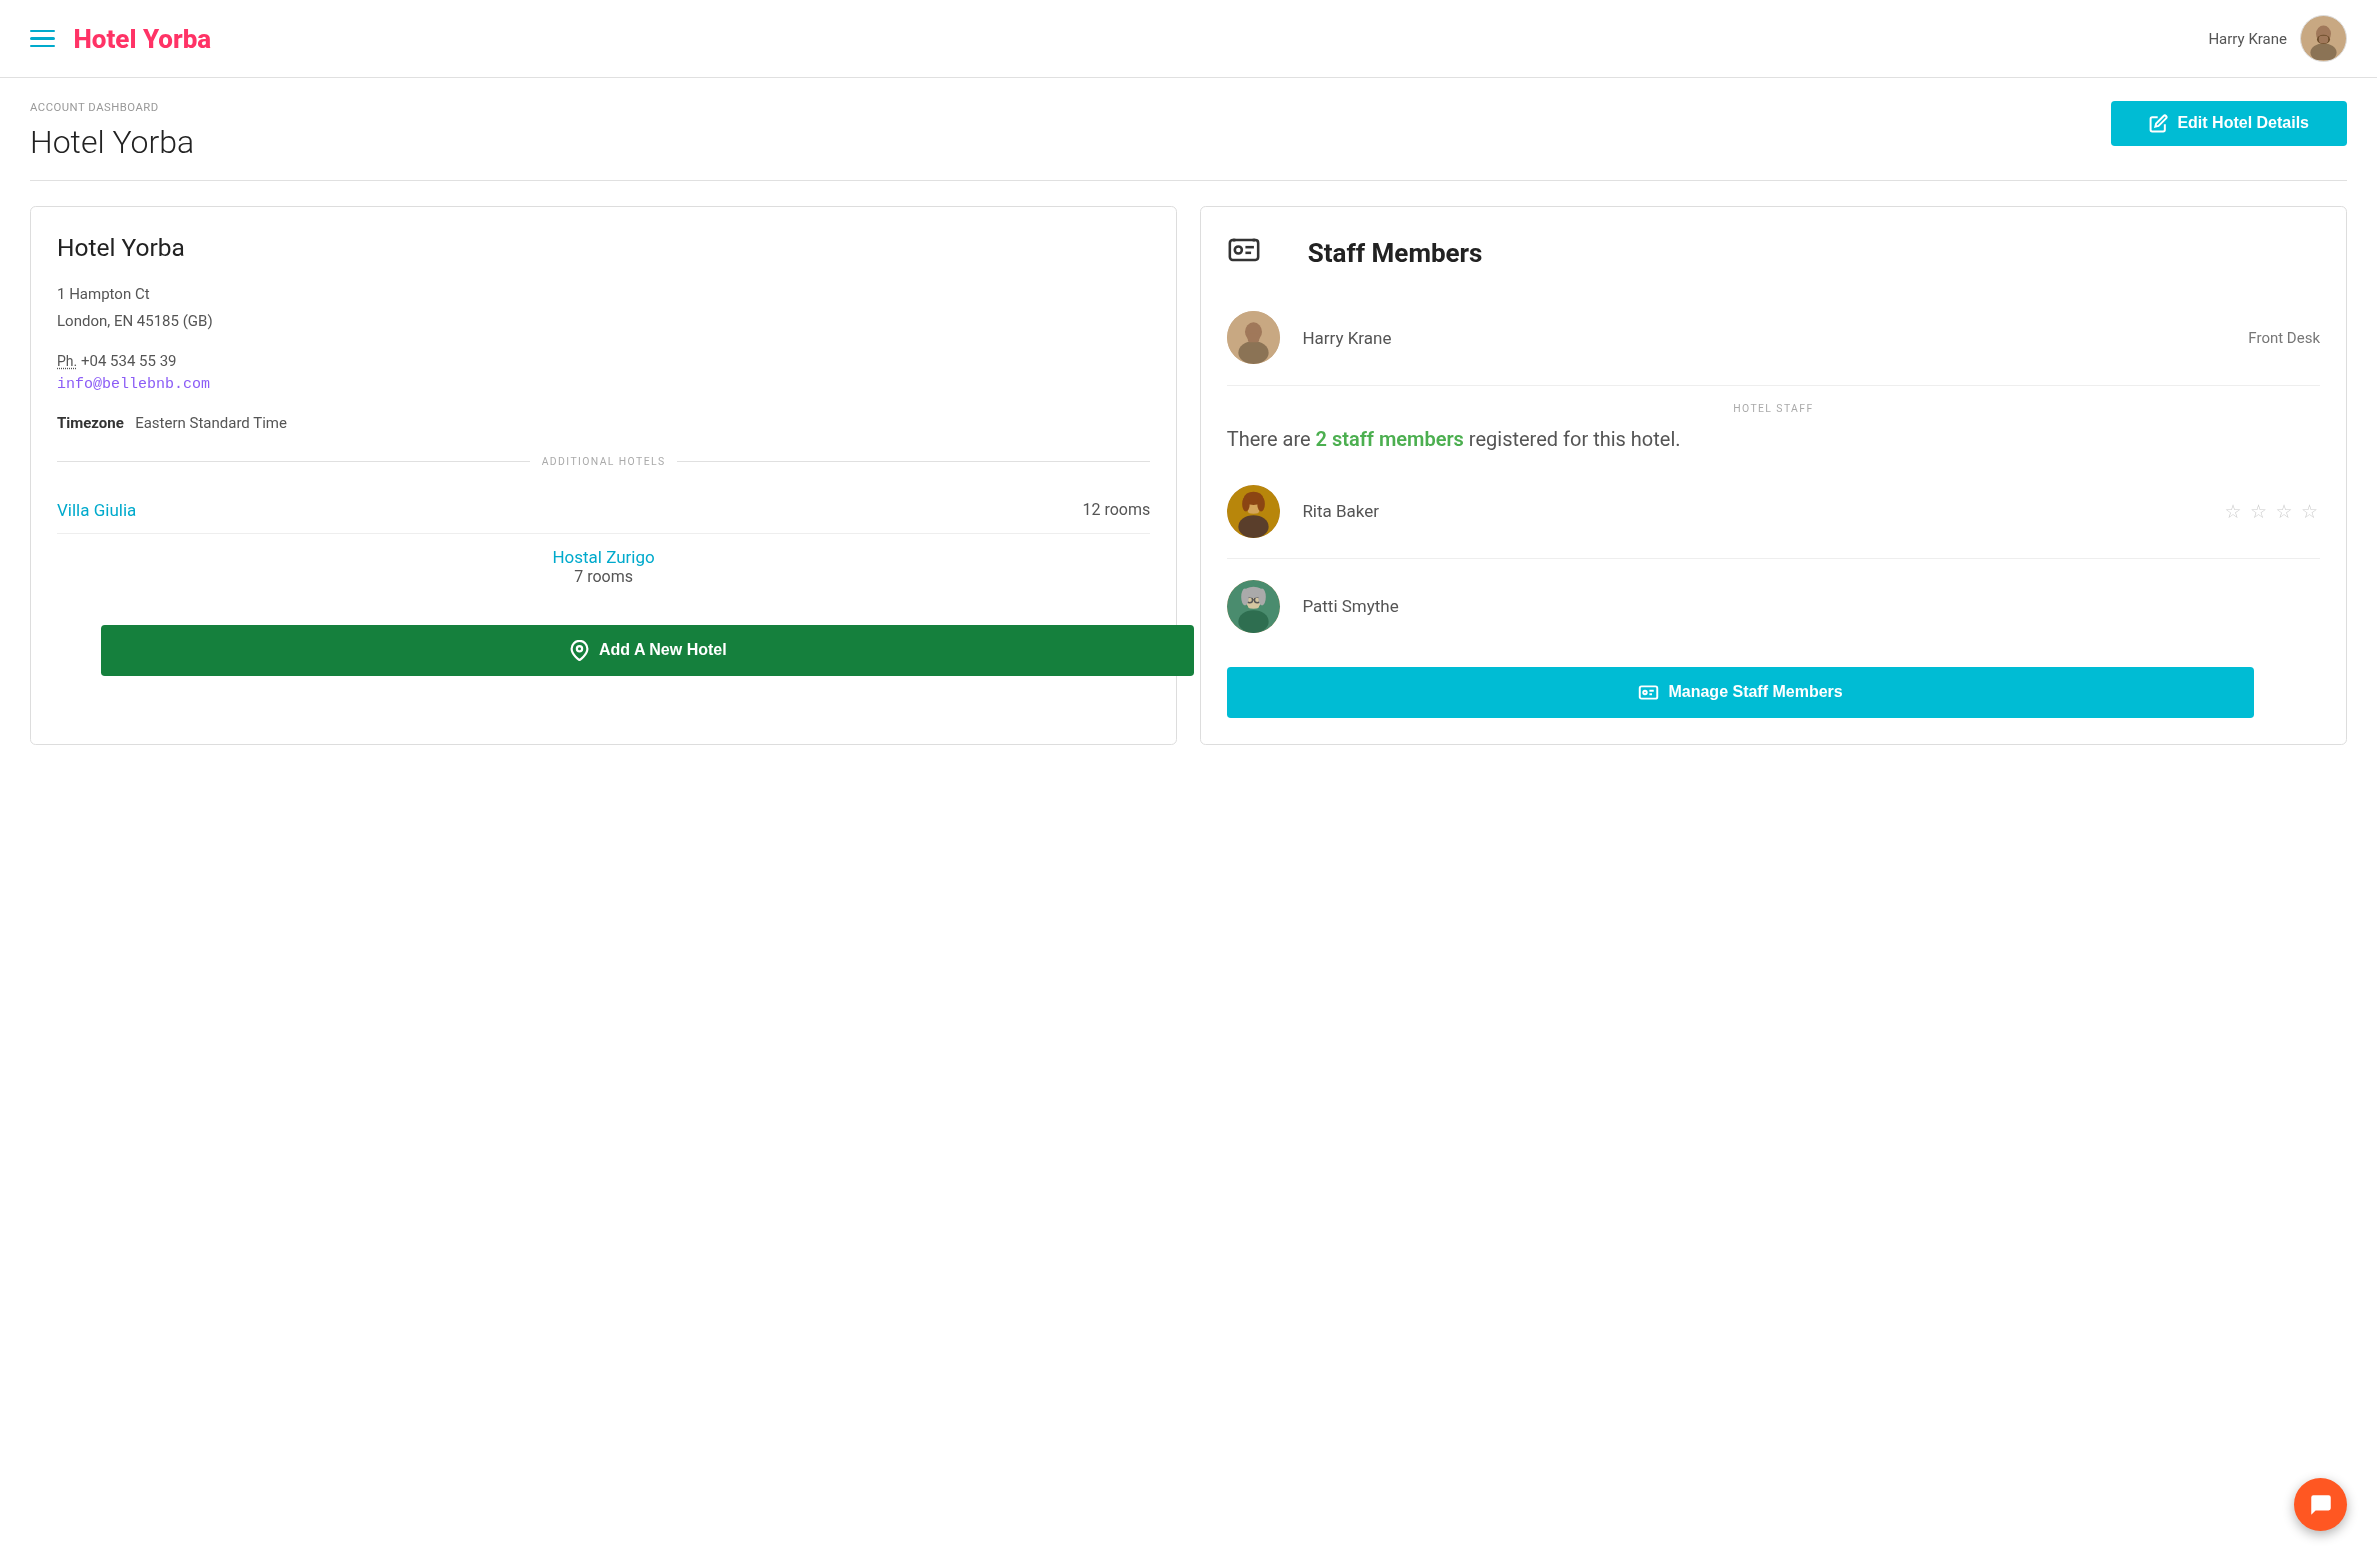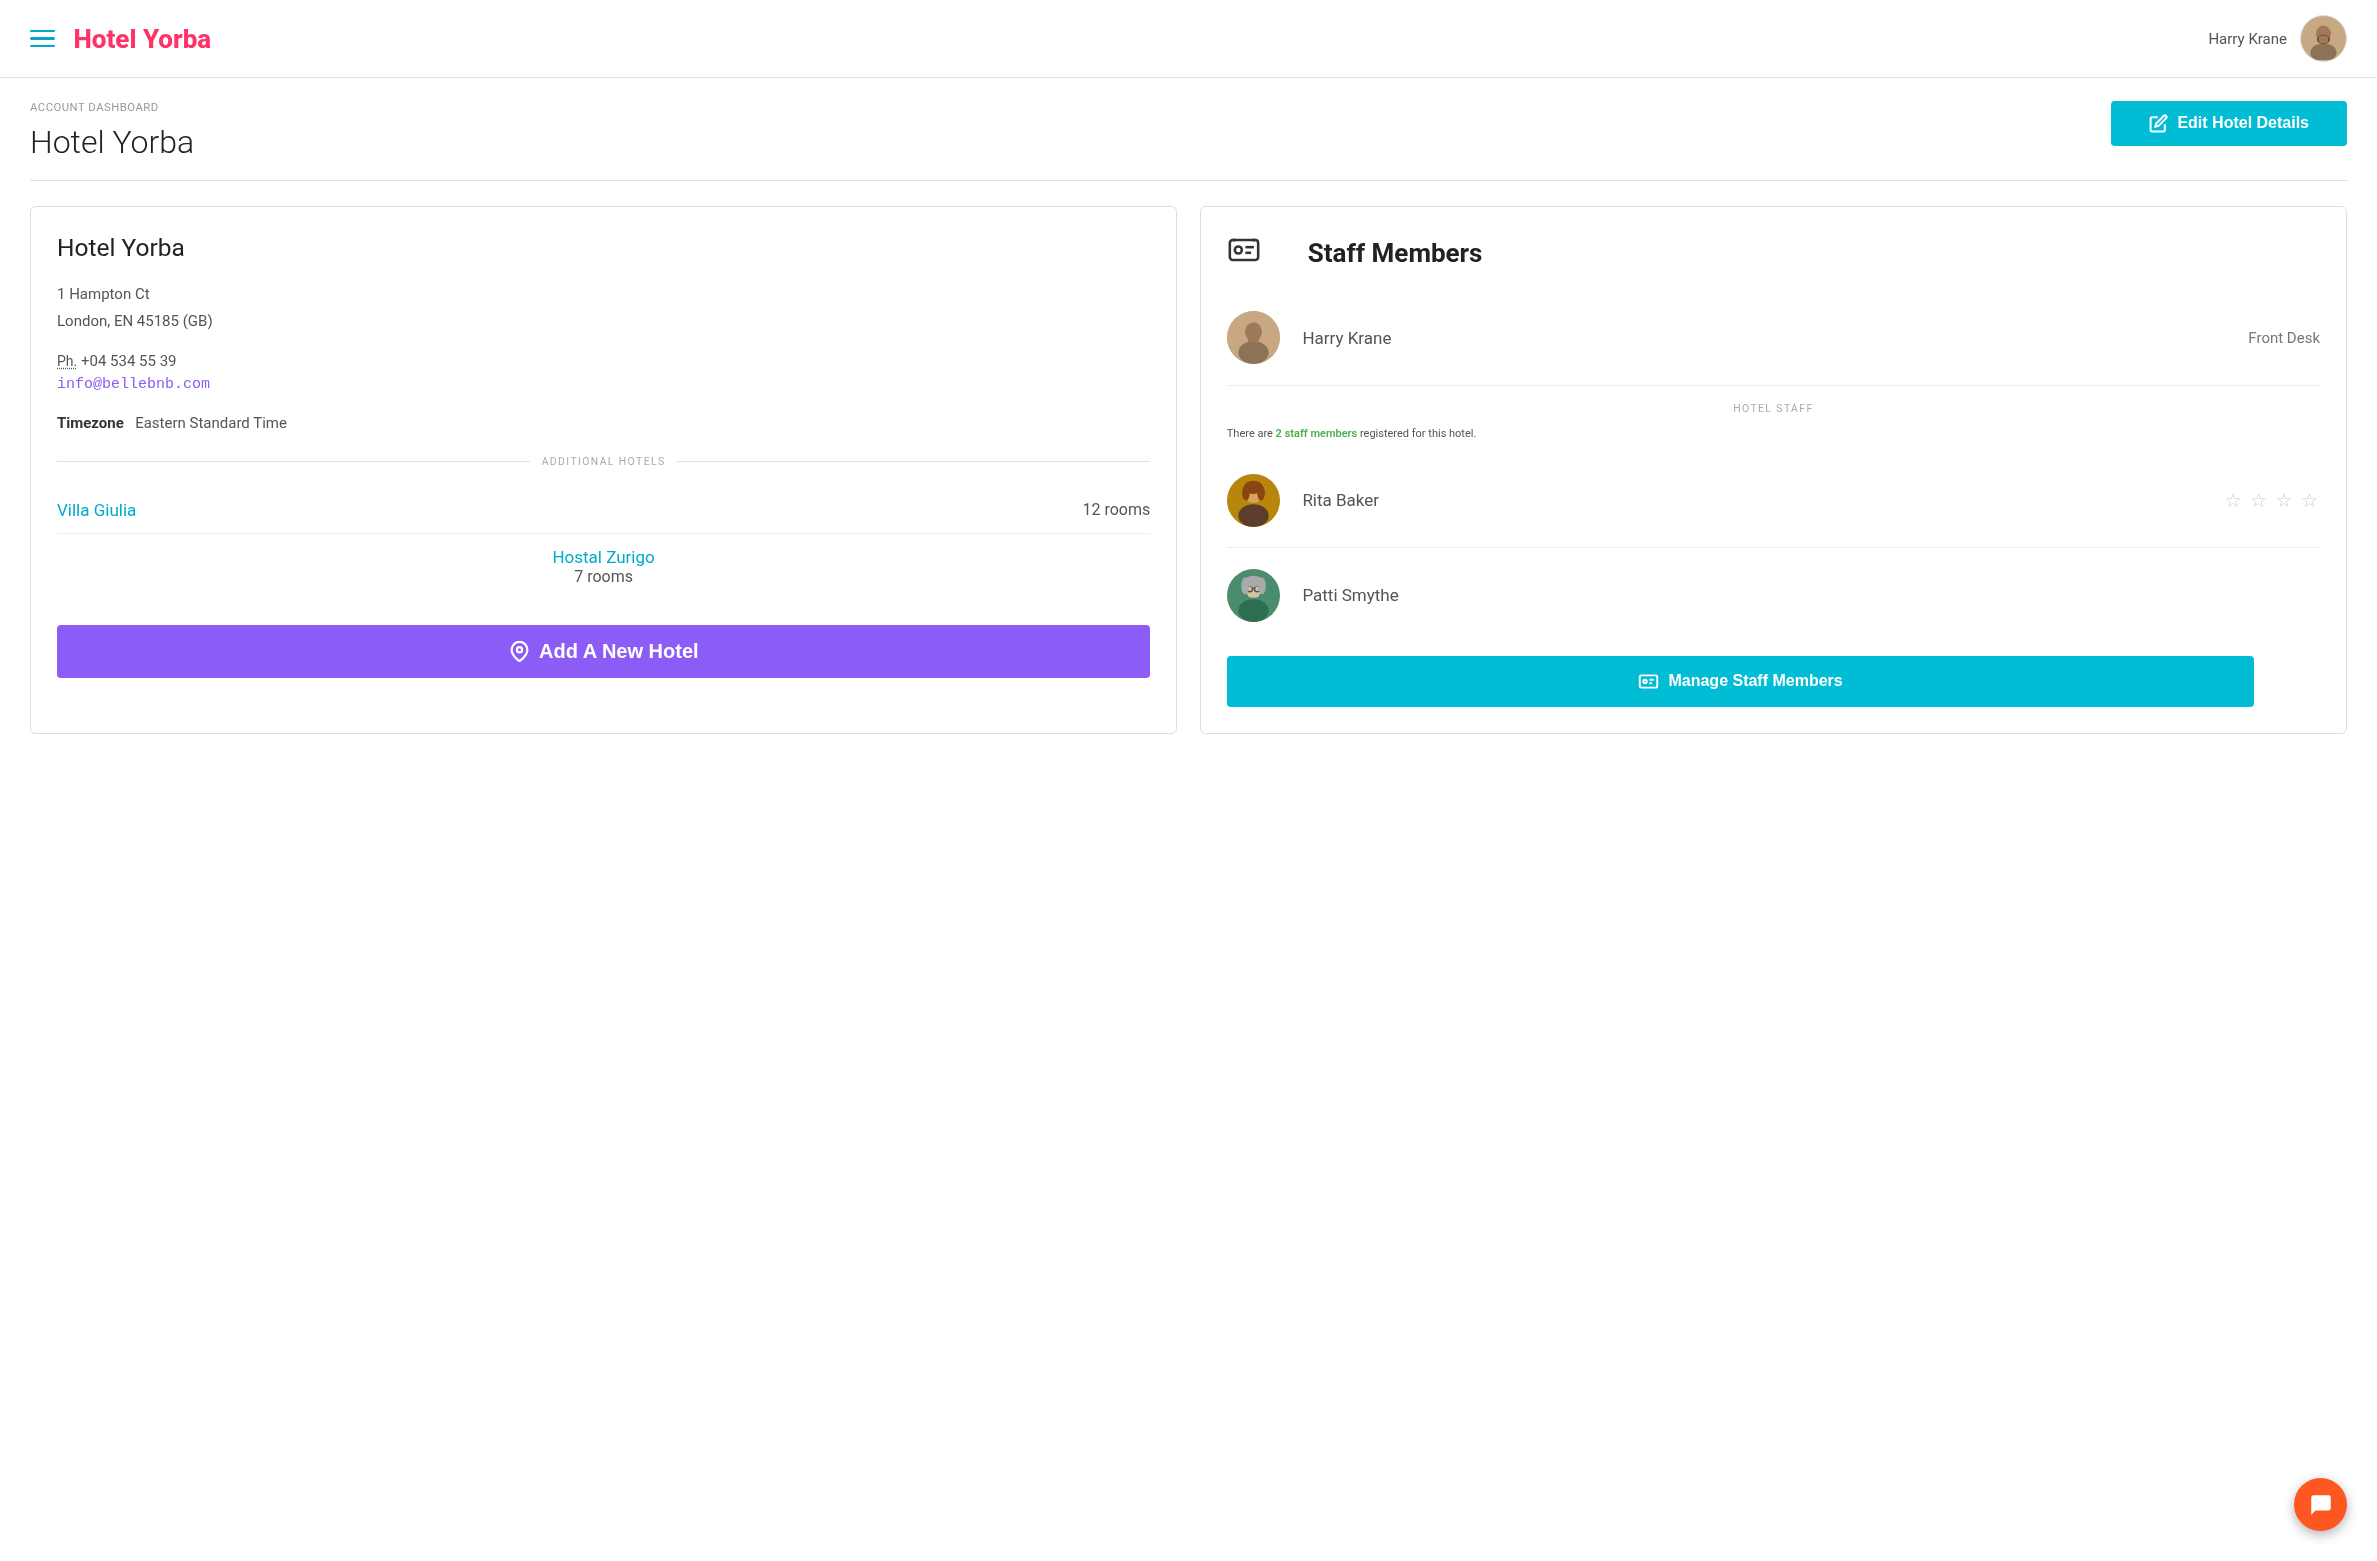--- a/index.html
+++ b/index.html
@@ -108,34 +108,35 @@
       justify-content: space-between;
       align-items: center;
       padding: 13px 0;
       border-bottom: 0.9px solid #eee;
     }
     .hotel-list-item:last-child { border-bottom: none; flex-direction: column; }
     .hotel-list-link { color: #00aacc; text-decoration: none; font-size: 17px; }
     .hotel-list-rooms { color: #555; font-size: 16px; }
 
     .add-hotel-btn {
-      background: #8b5cf6;
+      background: #15803d;
       color: white;
       border: none;
       border-radius: 3.8px;
       padding: 15px 30px;
-      font-size: 20px;
+      font-size: 16px;
       font-weight: 600;
       cursor: pointer;
       display: flex;
       align-items: center;
       gap: 9.4px;
       width: 100%;
       justify-content: center;
       margin-top: 26px;
+      margin-left: 44px;
     }
 
     
     .staff-card {}
     .staff-card-header {
       display: flex;
       align-items: center;
       gap: 15px;
       margin-bottom: 22.6px;
     }
@@ -165,21 +166,21 @@
 
     .hotel-staff-label {
       text-align: center;
       font-size: 10.4px;
       letter-spacing: 1.4px;
       text-transform: uppercase;
       color: #aaa;
       padding: 11.3px 0;
     }
 
-    .staff-count-text { font-size: 11px; color: #555; margin-bottom: 19px; }
+    .staff-count-text { font-size: 20px; color: #555; margin-bottom: 19px; }
     .staff-count-highlight { color: #4caf50; font-weight: 600; }
 
     .stars { color: #ccc; font-size: 19px; letter-spacing: 1.9px; }
 
     .manage-staff-btn {
       background: #00bcd4;
       color: white;
       border: none;
       border-radius: 3.8px;
       padding: 15px 26px;

